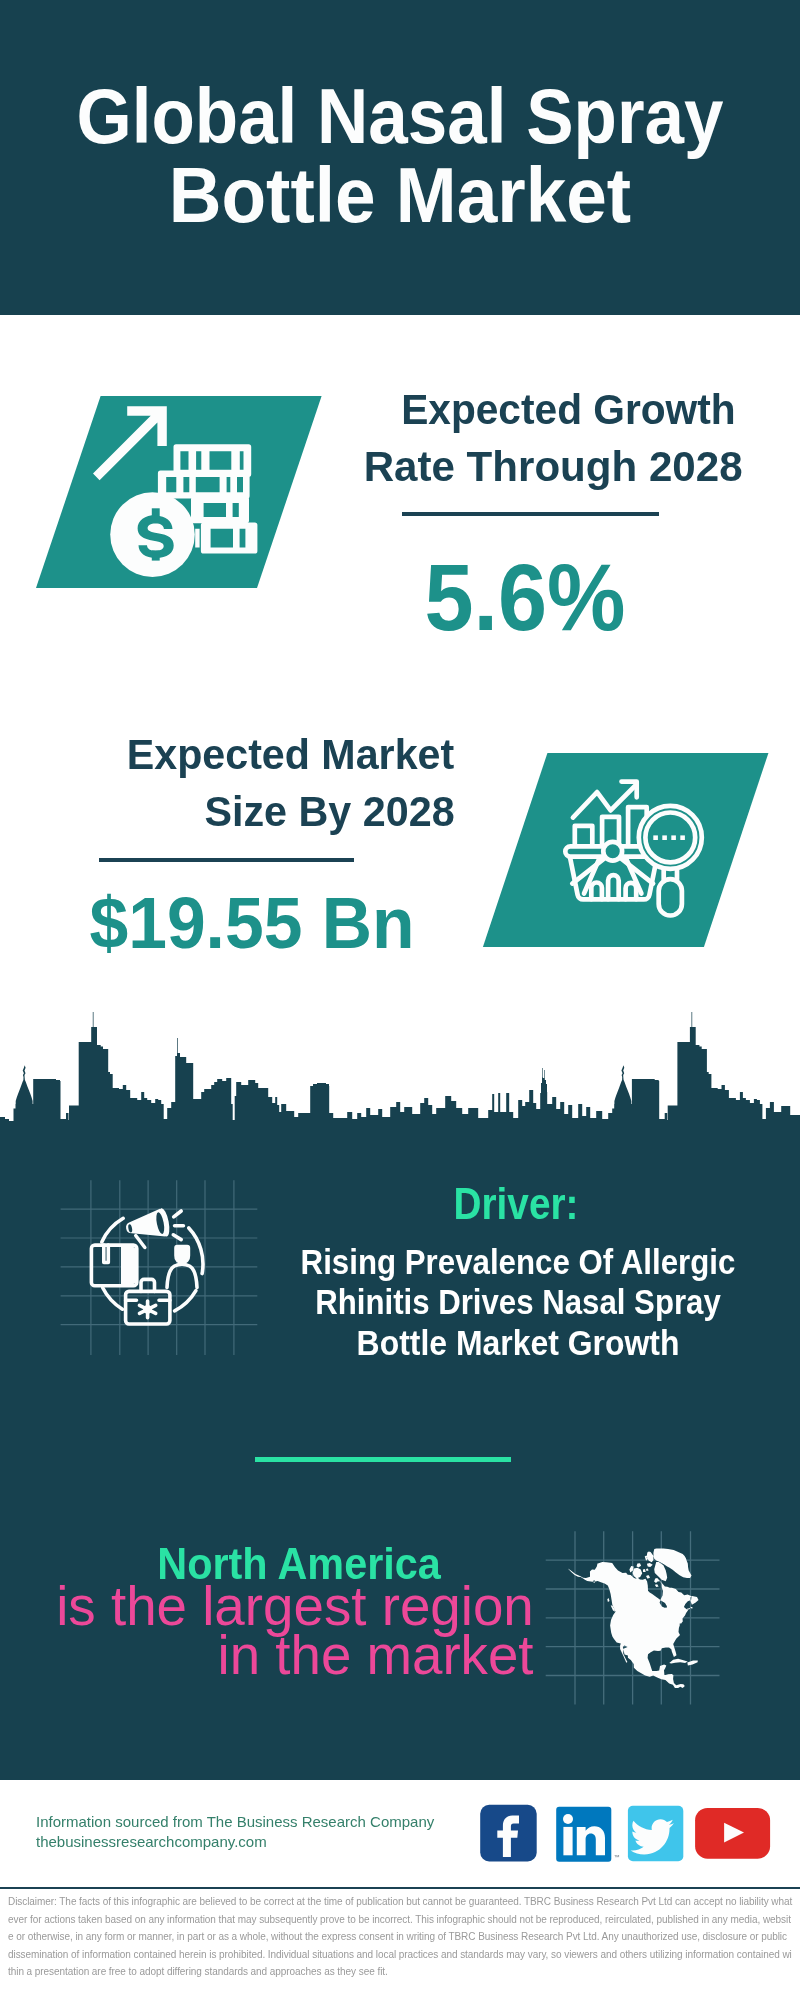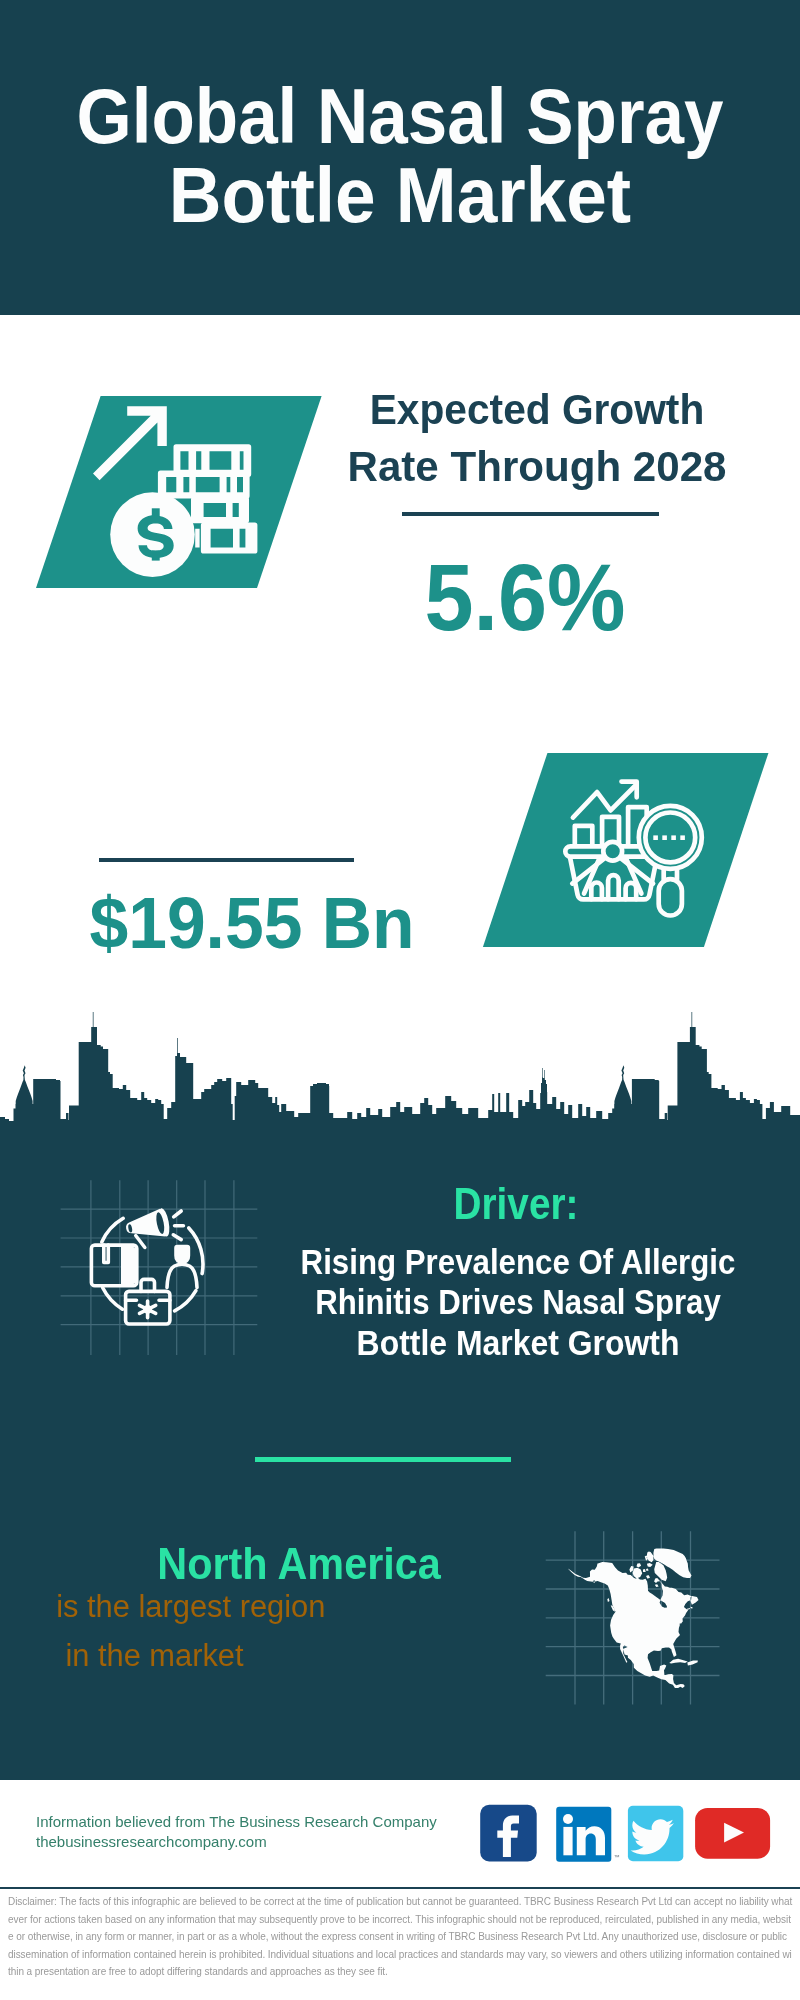--- a/index.html
+++ b/index.html
@@ -8,33 +8,33 @@
 
   
   .header{position:absolute;left:0;top:0;width:800px;height:315px;background:#17414f;}
   .title{position:absolute;left:0;width:800px;text-align:center;color:#fcfdfd;
          font-size:77px;font-weight:bold;line-height:79px;}
   .title .l1{display:block;transform:scaleX(.922);}
   .title .l2{display:block;transform:scaleX(.948);}
 
   
   .para{position:absolute;background:#1d918a;}
-  .stat-label{position:absolute;color:#1b4253;font-weight:bold;font-size:43px;line-height:57px;text-align:center;}
+  .stat-label{position:absolute;color:#1b4253;font-weight:bold;font-size:43px;line-height:57px;text-align:right;}
   .stat-label span{display:block;}
   .rule{position:absolute;background:#1b4253;height:4px;}
   .stat-value{position:absolute;color:#1d918a;font-weight:bold;font-size:100px;line-height:100px;text-align:center;}
 
   
   .lower{position:absolute;left:0;width:800px;background:#17414f;}
   .driver-h{position:absolute;color:#2ae2a4;font-weight:bold;font-size:45px;line-height:45px;text-align:center;}
   .driver-b{position:absolute;color:#fff;font-weight:bold;font-size:35px;line-height:40.3px;text-align:center;}
   .driver-b span{display:block;}
   .greenline{position:absolute;background:#2ae2a4;height:5px;}
   .region-h{position:absolute;color:#2ae2a4;font-weight:bold;font-size:44px;line-height:44px;text-align:center;}
-  .region-b{position:absolute;color:#a16207;font-size:31px;line-height:49.3px;text-align:left;font-weight:normal;}
+  .region-b{position:absolute;color:#ec4899;font-size:55px;line-height:49.3px;text-align:right;font-weight:normal;}
   .region-b span{display:block;}
   .src{position:absolute;color:#35806b;font-size:15px;line-height:19.9px;}
   .disc{position:absolute;color:#9a9a9a;font-size:10px;line-height:17.5px;text-align:left;word-break:break-all;letter-spacing:-0.06px;}
   .sep{position:absolute;background:#c9d2d6;height:1px;}
 </style>
 </head>
 <body>
 
 <div class="page">
 
@@ -118,20 +118,24 @@
       <rect x="658.7" y="879.2" width="23.2" height="36.3" rx="11.6" fill="#1d918a"></rect>
     </g>
     <g fill="#fcfdfd">
       <rect x="653.3" y="835.4" width="4.6" height="4.6"></rect>
       <rect x="662.3" y="835.4" width="4.6" height="4.6"></rect>
       <rect x="671.3" y="835.4" width="4.6" height="4.6"></rect>
       <rect x="680.3" y="835.4" width="4.6" height="4.6"></rect>
     </g>
   </svg>
 
+  <div class="stat-label" style="left:43px;top:726px;width:420px;">
+    <span style="transform:scaleX(.958)">Expected Market</span>
+    <span style="transform:scaleX(.960)">Size By 2028</span>
+  </div>
   <div class="rule" style="left:99px;top:858px;width:255px;"></div>
   <div class="stat-value" style="left:42px;top:887px;width:420px;font-size:72.6px;line-height:72.6px;transform:scaleX(.959);">$19.55 Bn</div>
 
   <svg class="icon" style="position:absolute;left:55px;top:1172px;" width="210" height="190" viewBox="55 1172 210 190">
     <g stroke="#426a79" stroke-width="1.2">
       <path d="M90.9 1180.2 V1354.9 M119.8 1180.2 V1354.9 M148.1 1180.2 V1354.9 M176.7 1180.2 V1354.9 M205 1180.2 V1354.9 M233.9 1180.2 V1354.9"></path>
       <path d="M60.6 1209.1 H257.3 M60.6 1238 H257.3 M60.6 1266.9 H257.3 M60.6 1295.8 H257.3 M60.6 1324.6 H257.3"></path>
     </g>
     <g fill="none" stroke="#fcfdfd" stroke-width="3.6" stroke-linecap="round" stroke-linejoin="round">
 
@@ -184,21 +188,21 @@
     <path fill-rule="evenodd" d="M597.2,1563.7 L602.3,1562.1 L606.5,1562.3 L612.2,1563.1 L615.0,1567.2 L618.0,1570.4 L622.5,1572.9 L626.1,1572.8 L627.7,1574.7 L630.7,1574.9 L633.4,1577.4 L635.2,1578.6 L638.1,1578.0 L639.9,1579.6 L642.7,1579.7 L645.5,1578.8 L647.1,1581.5 L647.8,1585.5 L648.0,1590.7 L649.7,1592.5 L652.2,1594.1 L654.9,1595.9 L658.4,1598.4 L661.7,1600.9 L665.0,1602.9 L666.8,1605.9 L667.0,1607.6 L664.6,1607.8 L661.9,1606.5 L659.6,1602.7 L660.7,1599.2 L662.5,1595.5 L662.9,1591.0 L661.8,1587.3 L661.6,1583.7 L659.9,1581.3 L657.5,1581.5 L656.0,1583.1 L654.1,1581.6 L655.2,1578.6 L657.2,1578.1 L659.5,1580.4 L662.3,1583.4 L664.9,1586.5 L667.3,1586.7 L669.8,1587.7 L671.9,1587.8 L675.8,1589.1 L678.6,1591.9 L681.3,1592.6 L684.2,1595.3 L687.6,1594.4 L691.6,1596.3 L691.1,1599.9 L687.8,1601.2 L685.3,1604.1 L683.9,1606.9 L686.3,1608.9 L688.2,1610.0 L686.1,1613.1 L685.0,1615.6 L682.5,1618.6 L682.8,1621.5 L680.1,1624.3 L678.9,1627.9 L678.5,1631.9 L680.0,1634.9 L676.2,1638.8 L673.2,1644.0 L675.7,1652.0 L676.5,1655.2 L673.9,1657.0 L671.8,1651.4 L671.3,1649.2 L669.0,1647.6 L665.7,1647.6 L661.8,1648.3 L660.6,1650.7 L658.0,1651.0 L653.9,1650.5 L650.7,1652.2 L648.0,1654.3 L647.6,1657.9 L649.7,1663.2 L652.2,1671.1 L656.6,1671.1 L659.2,1670.5 L660.0,1666.1 L664.1,1664.4 L666.3,1665.6 L665.2,1668.2 L664.0,1670.3 L664.4,1674.9 L665.7,1674.9 L668.3,1674.3 L671.9,1674.1 L673.4,1675.3 L673.1,1679.1 L673.9,1683.1 L676.2,1685.3 L680.7,1684.0 L683.4,1684.3 L684.8,1686.1 L682.7,1688.1 L680.3,1686.8 L678.1,1688.0 L674.9,1687.9 L672.9,1684.8 L669.2,1683.6 L665.4,1680.0 L661.4,1679.2 L657.2,1677.6 L653.2,1675.6 L649.7,1676.8 L645.2,1675.4 L640.8,1673.0 L637.3,1671.0 L633.9,1667.7 L633.7,1663.9 L630.8,1660.0 L627.9,1657.8 L627.9,1655.4 L624.5,1654.6 L622.8,1646.8 L624.6,1645.6 L627.6,1646.9 L623.4,1648.8 L623.2,1653.4 L626.2,1659.8 L627.4,1662.0 L626.3,1662.7 L623.5,1656.3 L620.1,1649.1 L620.1,1645.4 L620.8,1643.6 L616.7,1642.6 L613.8,1638.8 L612.4,1636.6 L611.2,1632.8 L610.1,1625.6 L611.0,1620.1 L613.2,1614.9 L615.5,1611.8 L614.1,1608.4 L612.3,1604.8 L611.5,1599.5 L610.6,1594.1 L609.3,1589.3 L607.8,1585.4 L604.6,1583.5 L600.9,1582.2 L597.6,1580.9 L594.1,1581.7 L590.8,1581.4 L587.2,1581.1 L584.9,1579.7 L583.1,1578.4 L580.6,1577.0 L578.0,1576.8 L574.6,1575.1 L571.2,1572.0 L567.8,1568.6 L570.2,1569.9 L575.4,1573.9 L580.5,1576.3 L583.1,1577.8 L586.0,1578.1 L590.0,1576.8 L590.0,1574.3 L589.9,1571.5 L592.0,1569.6 L594.8,1569.8 L596.8,1566.6 L597.3,1564.5 Z M653.7,1551.5 L654.3,1549.1 L656.4,1548.4 L660.0,1548.6 L663.4,1548.5 L668.1,1549.1 L673.7,1550.1 L678.2,1552.1 L682.7,1554.0 L684.6,1556.1 L685.9,1558.2 L686.7,1560.7 L687.8,1563.6 L688.1,1567.2 L688.7,1570.5 L691.5,1575.4 L690.1,1577.9 L687.0,1578.0 L683.2,1577.3 L679.6,1575.3 L675.9,1572.6 L672.6,1569.8 L669.6,1567.7 L667.2,1566.5 L664.6,1564.7 L661.7,1562.9 L658.7,1561.5 L656.3,1560.4 L654.2,1558.7 L653.6,1556.0 L653.4,1553.1 Z M654.2,1569.3 L655.3,1565.2 L656.2,1562.0 L658.8,1562.1 L663.4,1565.2 L665.7,1570.3 L666.6,1574.0 L667.2,1577.7 L665.7,1581.3 L661.7,1579.8 L657.9,1576.0 L654.8,1572.9 Z M634.0,1568.6 L637.4,1567.8 L640.8,1569.5 L642.2,1573.2 L640.2,1576.9 L636.6,1578.4 L633.7,1576.1 L632.6,1573.1 Z M631.2,1566.0 L633.6,1566.6 L633.2,1570.3 L630.3,1572.5 L629.4,1569.4 Z M646.6,1557.3 L647.3,1552.6 L648.8,1551.4 L650.6,1552.0 L653.5,1556.0 L653.4,1559.9 L651.7,1562.2 L648.8,1560.8 Z M637.4,1563.5 L640.0,1563.3 L641.1,1565.7 L638.5,1567.4 L636.5,1566.2 Z M646.9,1563.8 L649.8,1562.9 L652.7,1564.8 L650.3,1567.1 L647.7,1566.5 Z M691.9,1604.8 L695.7,1602.5 L698.5,1599.9 L697.0,1597.1 L692.1,1596.0 L690.3,1597.5 L690.6,1601.3 Z M669.3,1663.0 L673.1,1659.8 L678.1,1658.8 L682.6,1660.1 L687.7,1661.5 L685.1,1662.9 L680.3,1662.3 L675.2,1662.8 L671.2,1663.4 Z M687.3,1662.4 L693.1,1660.5 L697.8,1660.5 L697.6,1662.2 L692.5,1664.4 L687.9,1665.4 Z M610.7,1605.6 L613.0,1610.4 L615.1,1611.8 L613.8,1607.3 L612.0,1605.6 Z M608.6,1597.9 L609.5,1601.1 L607.9,1602.0 L607.3,1599.3 Z M594.4,1580.0 L595.1,1582.5 L593.7,1582.8 L593.1,1580.9 Z M687.0,1608.7 L690.2,1608.1 L689.9,1609.1 L687.7,1609.8 Z M690.2,1606.8 L692.6,1607.2 L692.2,1608.7 L690.9,1608.1 Z M679.2,1624.0 L681.8,1622.7 L681.9,1623.1 L679.4,1624.6 Z M654.8,1584.7 L657.2,1584.2 L658.6,1586.4 L656.2,1586.9 Z M646.0,1576.0 L648.4,1574.9 L650.1,1577.5 L647.5,1578.7 Z M642.9,1569.5 L645.0,1568.9 L645.7,1571.9 L643.1,1571.9 Z M646.0,1568.9 L647.8,1568.4 L648.6,1570.5 L646.5,1571.1 Z M644.7,1556.5 L646.3,1555.5 L647.7,1559.1 L646.1,1560.7 Z" fill="#fcfdfd"></path>
   </svg>
 
   <div class="region-h" style="left:59px;top:1542px;width:480px;transform:scaleX(.94);">North America</div>
   <div class="region-b" style="left:55px;top:1582px;width:480px;">
     <span style="transform:scaleX(.995)">is the largest region</span>
     <span style="transform:scaleX(.994);padding-left:9px">in the market</span>
   </div>
 
   <div class="src" style="left:36px;top:1812px;width:470px;">
-    <span>Information believed from The Business Research Company</span><br>
+    <span>Information sourced from The Business Research Company</span><br>
     <span>thebusinessresearchcompany.com</span>
   </div>
 
   <svg class="social-icons" style="position:absolute;left:470px;top:1798px;" width="320" height="70" viewBox="470 1798 320 70">
     <g>
       <rect x="480.2" y="1804.8" width="56.5" height="56.6" rx="9" fill="#174989"></rect>
       <path d="M519.0 1815.5 h-6.6 c-5.9 0 -9.5 4.0 -9.5 10.2 v4.7 h-5.6 v7.4 h5.6 V1857 h8.0 v-19.2 h6.4 l0.7 -7.4 h-7.1 v-3.9 c0 -2.0 0.7 -3.0 2.8 -3.0 h5.3 Z" fill="#fcfdfd"></path>
     </g>
     <g>
       <rect x="556.2" y="1806.8" width="55.1" height="54.9" rx="3" fill="#0078be"></rect>

